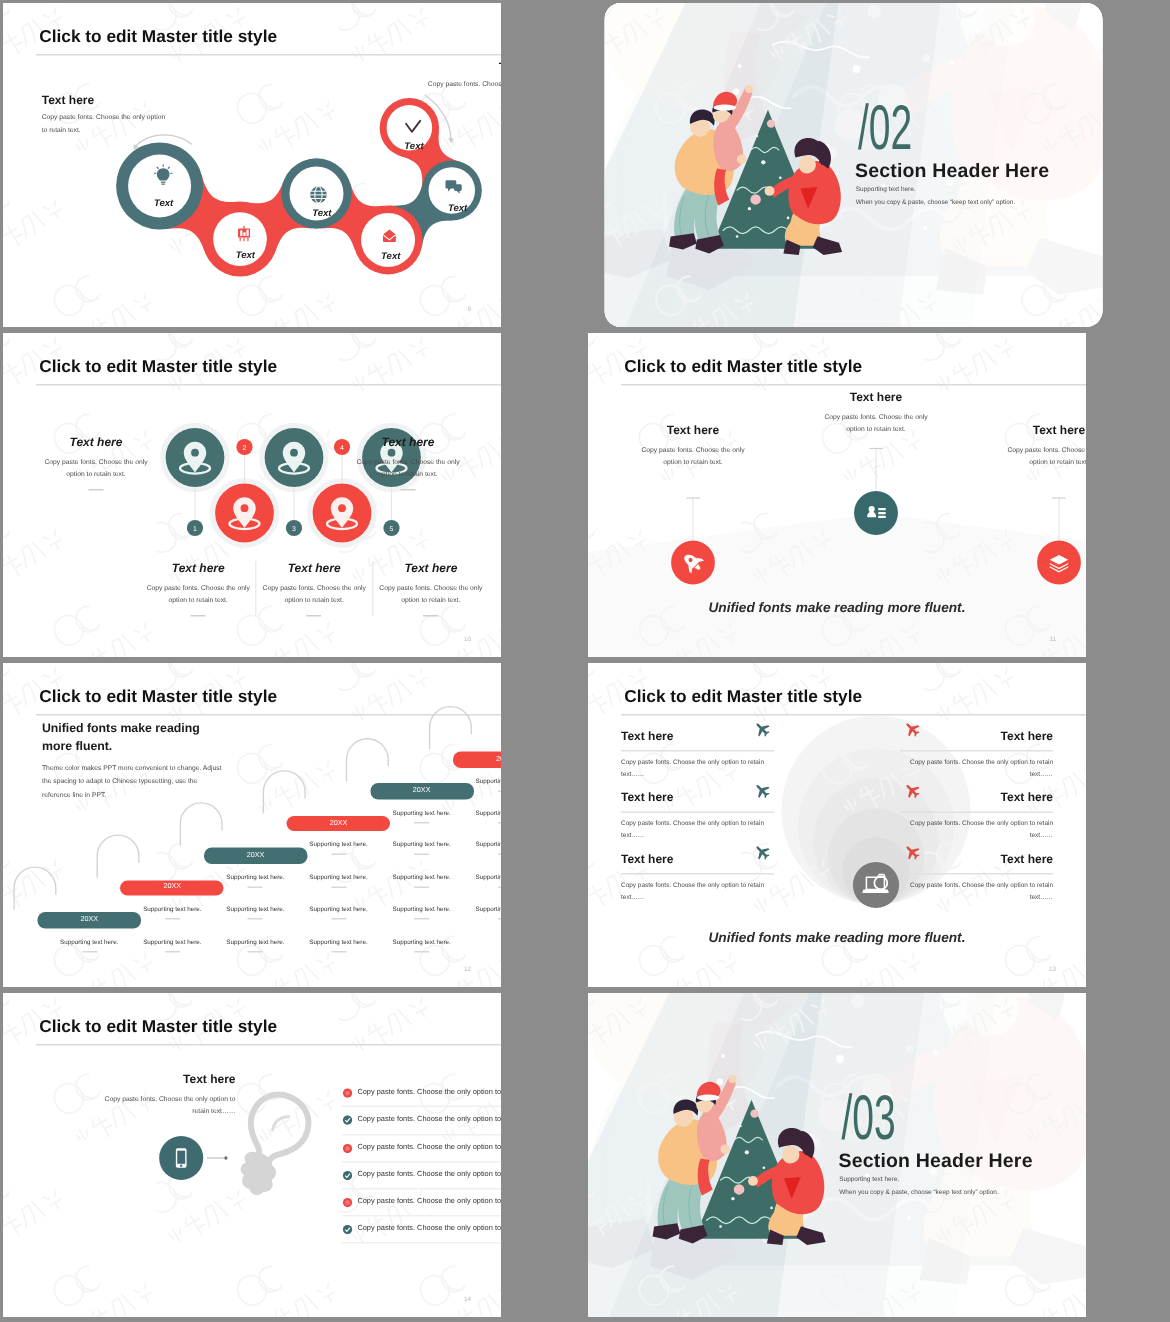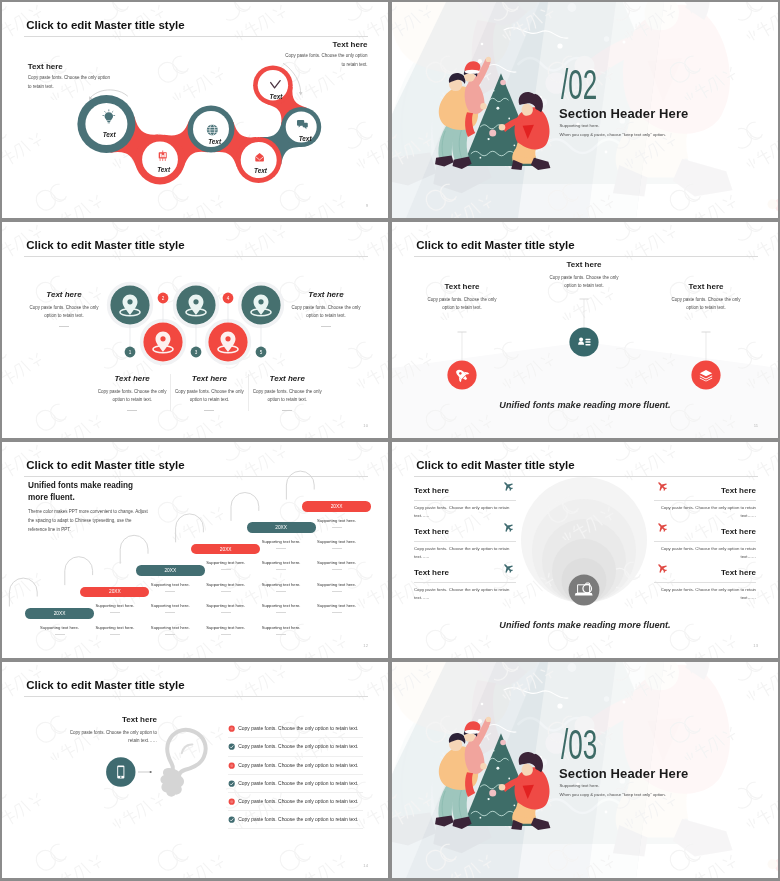--- a/index.html
+++ b/index.html
@@ -1,21 +1,21 @@
 <!DOCTYPE html>
 <html><head>
 <meta charset="utf-8">
 <style>
   html,body{margin:0;padding:0;}
   body{width:780px;height:881px;background:#8c8c8c;font-family:"Liberation Sans",sans-serif;
        -webkit-font-smoothing:antialiased;}
   #grid{position:absolute;left:0;top:0;width:780px;height:881px;}
-  .slide{position:absolute;overflow:hidden;background:#ffffff;width:386px;height:216px;}
+  .slide{position:absolute;overflow:hidden;background:#ffffff;width:332px;height:216px;}
   .s0{left:2px;  top:2px;}
-  .s1{left:392px;top:2px;}
+  .s1{left:403px;top:2px;border-radius:11px;}
   .s2{left:2px;  top:222px;}
   .s3{left:392px;top:222px;}
   .s4{left:2px;  top:442px;}
   .s5{left:392px;top:442px;}
   .s6{left:2px;  top:662px;}
   .s7{left:392px;top:662px;}
 
   
   .title{position:absolute;left:24.2px;top:18.2px;font-size:11.5px;font-weight:bold;color:#121212;
          white-space:nowrap;line-height:1;}

